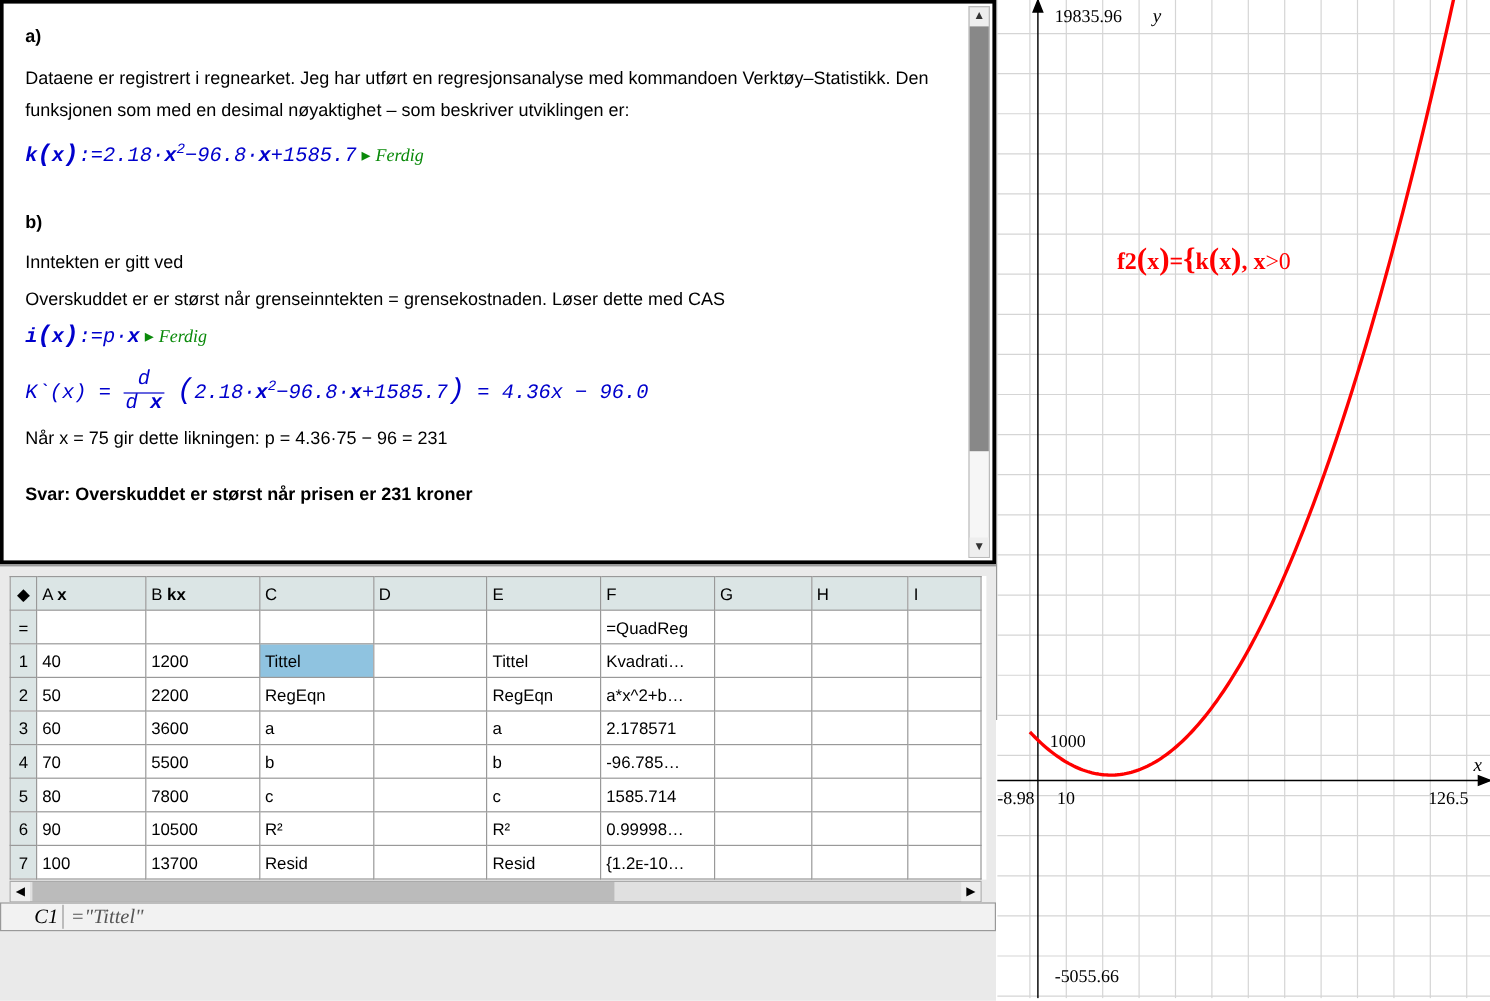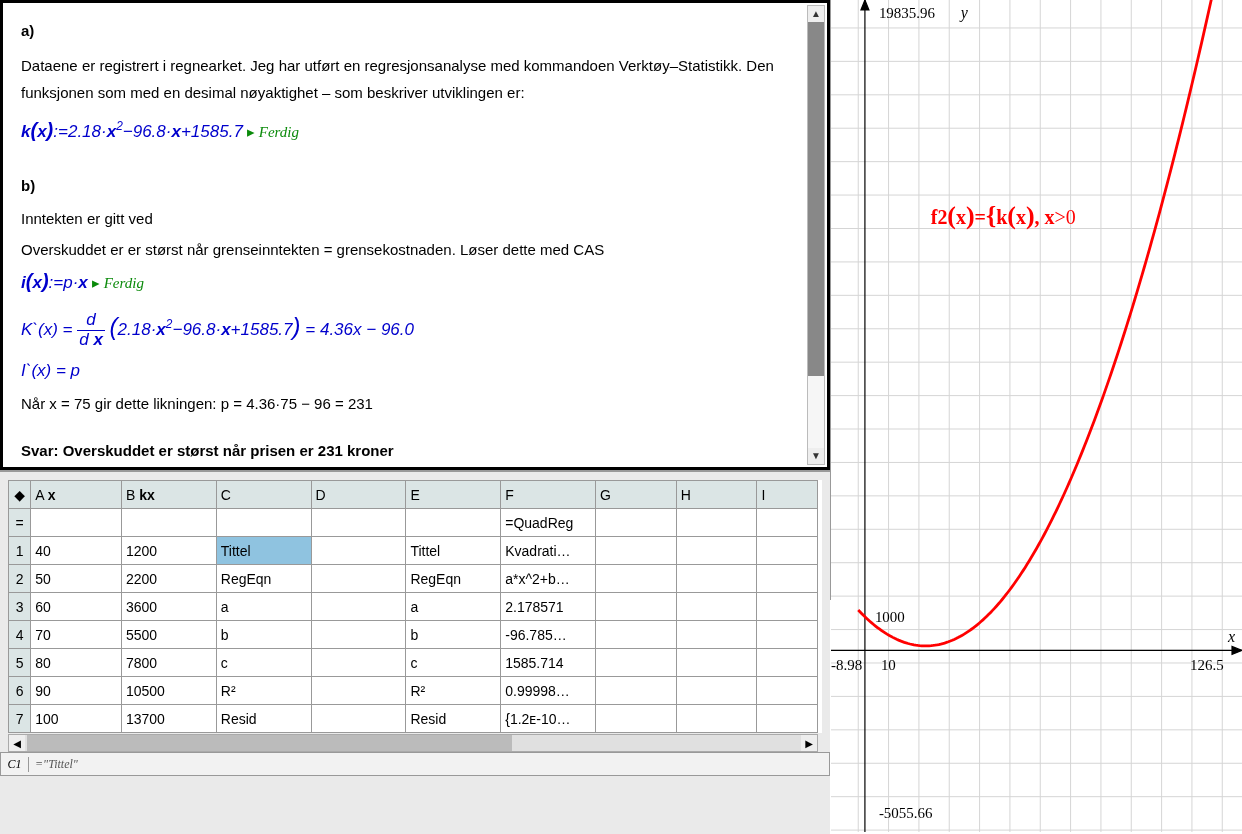--- a/index.html
+++ b/index.html
@@ -9,21 +9,21 @@
   .right { flex: 1; height: 600px; border-left: 1px solid #999; position: relative; background: #fff; }
 
   
   .notes { border: 3px solid #000; height: 470px; padding: 14px 18px; position: relative; line-height: 1.8; font-size: 15px; overflow: hidden; }
   .notes .scrollbar { position: absolute; right: 2px; top: 2px; bottom: 2px; width: 18px; background: #f6f6f6; border: 1px solid #bbb; }
   .notes .scrollbar .thumb { background: #888; width: 100%; height: 370px; }
   .notes .scrollbar .arrow { position: absolute; left: 0; right: 0; height: 16px; display:flex; align-items:center; justify-content:center; font-size:10px; color:#333; background:#eee; }
   .notes .scrollbar .arrow.up { top: 0; }
   .notes .scrollbar .arrow.down { bottom: 0; }
   .notes b { font-weight: bold; }
-  .math-blue { color: #0000cc; font-family: Liberation Sans, sans-serif; font-style: italic; font-size: 17px; }
+  .math-blue { color: #0000cc; font-family: Liberation Mono, monospace; font-style: italic; font-size: 17px; }
   .math-blue .paren { font-size: 20px; }
   .ferdig { color: #0a8a0a; font-style: italic; font-family: Liberation Serif, serif; }
   .arrow-sep { color: #0a8a0a; }
   sup { font-size: 0.7em; }
   .frac { display: inline-block; vertical-align: middle; text-align: center; line-height: 1.1; }
   .frac .num { display:block; border-bottom:1px solid #0000cc; padding:0 2px; }
   .frac .den { display:block; padding:0 2px;text-align:center; }
 
   
   .sheet-wrap { flex: 1; background: #eaeaea; border-top: 2px solid #999; display:flex; flex-direction:column; position: relative; }
@@ -41,21 +41,21 @@
   .colw-f { width: 94px; }
   .colw-g { width: 80px; }
   .colw-h { width: 80px; }
   .colw-i { width: 60px; }
   td.selected { background: #8fc3e0; }
   .sheet-hscroll { height: 18px; background: #e0e0e0; border:1px solid #aaa; position: relative; margin-top:1px; width: 810px; }
   .sheet-hscroll .thumb { background:#bbb; height:100%; width:60%; position:absolute; left:18px; }
   .sheet-hscroll .arr { position:absolute; width:16px; height:100%; display:flex; align-items:center; justify-content:center; font-size:10px; background:#eee; }
   .sheet-hscroll .arr.l { left:0; }
   .sheet-hscroll .arr.r { right:0; }
-  .formula-bar { display:flex; align-items:center; border:1px solid #999; background:#f2f2f2; height:24px; font-family:'Times New Roman',serif; font-style:italic; font-size:12px; }
+  .formula-bar { display:flex; align-items:center; border:1px solid #999; background:#f2f2f2; height:24px; font-family:'Times New Roman',serif; font-style:italic; font-size:17px;padding-left:24px; }
   .formula-bar .cellref { width:28px; text-align:center; border-right:1px solid #999; }
   .formula-bar .input { flex:1; padding:0 6px; color:#555; }
 
   
   .graph { position:absolute; inset:0; }
   .axis-label { font-family:'Times New Roman',serif; font-style:italic; font-size:16px; }
   .tick-label { font-family:'Times New Roman',serif; font-size:15px; }
   .fn-label { fill:#ff0000; font-family:'Times New Roman',serif; font-weight:bold; font-size:20px; }
   .big-paren { font-size: 24px; }
 </style>
@@ -90,21 +90,20 @@
           <span class="ferdig">Ferdig</span>
         </div>
         <div style="margin-top:6px;">
           <span class="math-blue">
             K`(x) = 
             <span class="frac"><span class="num"><i>d</i></span><span class="den"><i>d</i> <b>x</b></span></span>
             <span class="big-paren">(</span>2.18·<b>x</b><sup>2</sup>−96.8·<b>x</b>+1585.7<span class="big-paren">)</span>
             <span style="color:#0000cc;"> = 4.36x − 96.0</span>
           </span>
         </div>
-        <div class="math-blue" style="margin-top:6px;">I`(x) = p</div>
         <div style="margin-top:4px;">Når x = 75 gir dette likningen:  p = 4.36·75 − 96 = 231</div>
         <div style="margin-top:20px;"><b>Svar: Overskuddet er størst når prisen er 231 kroner</b></div>
       </div>
     </div>
 
     <div class="sheet-wrap">
       <div style="padding:8px 8px 0 8px;">
       <div class="sheet">
         <table>
           <colgroup>

